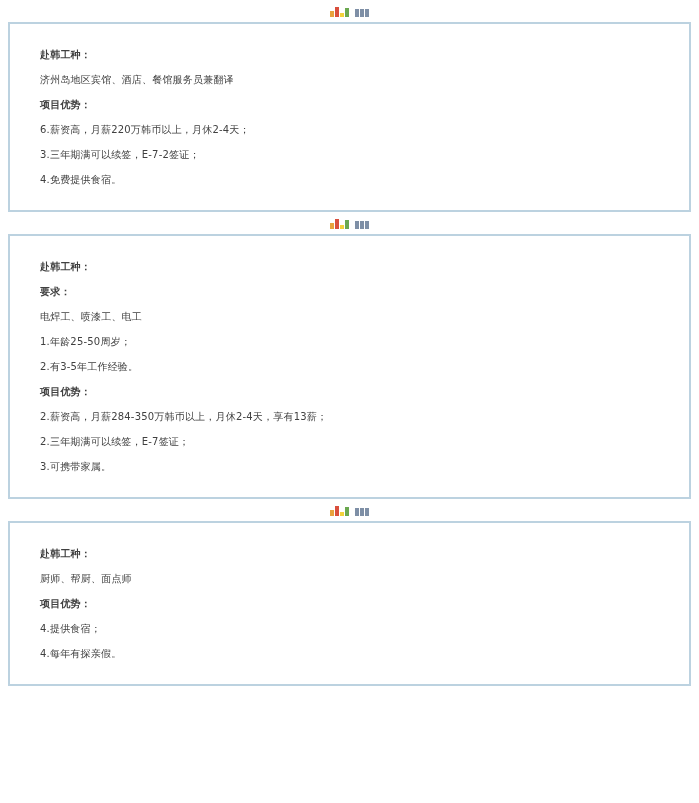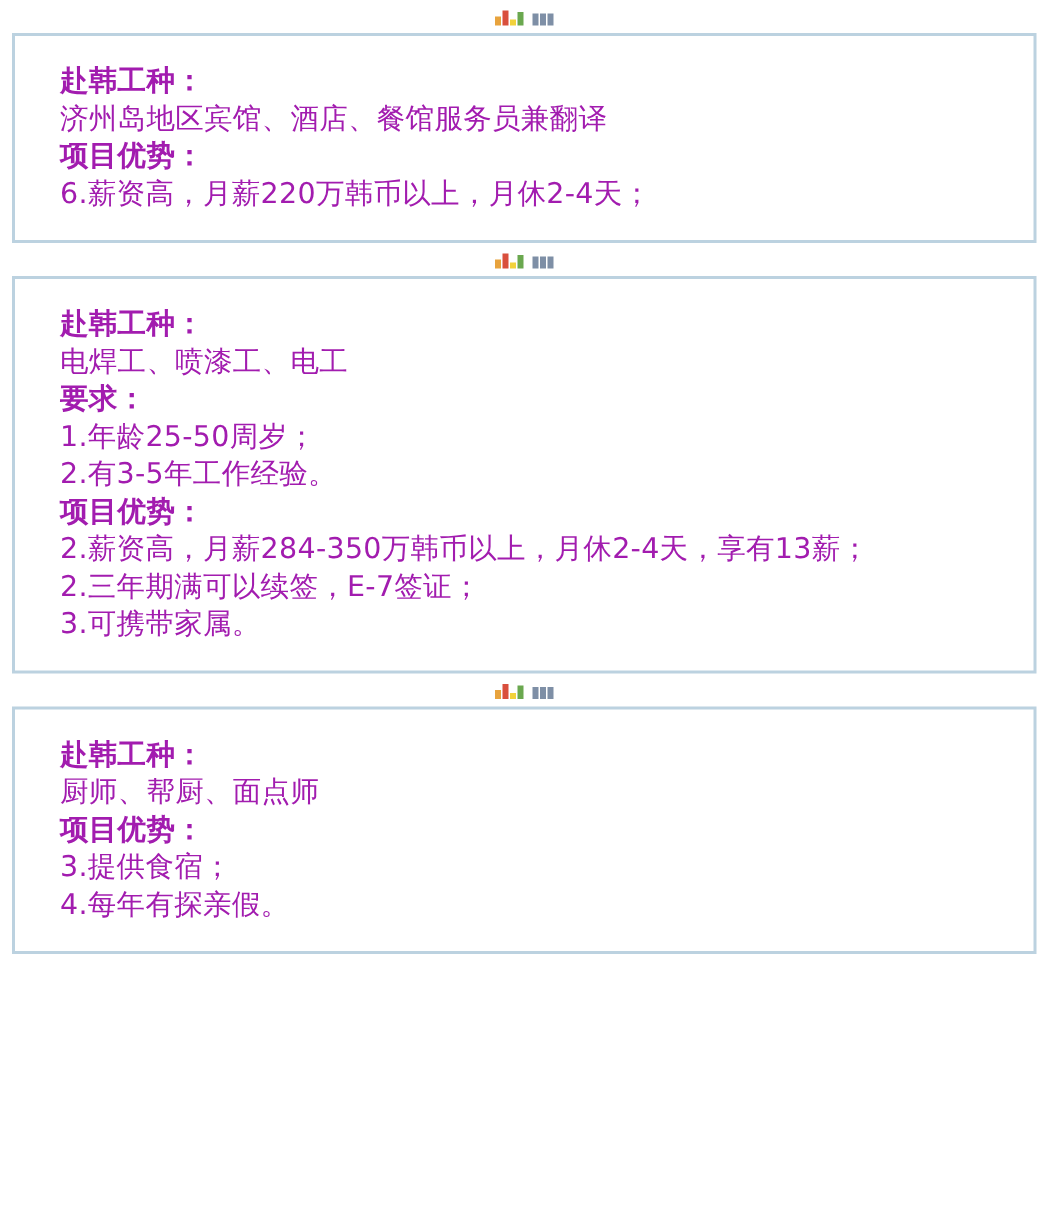--- a/index.html
+++ b/index.html
@@ -39,24 +39,24 @@
     margin: 0 8px;
     border: 2px solid #bcd2e0;
     background: #ffffff;
     box-sizing: border-box;
     padding: 14px 24px 16px 24px;
   }
   .card-inner {
     padding: 4px 6px 2px 6px;
   }
   .line {
-    font-size: 19px;
+    font-size: 10px;
     line-height: 25px;
     white-space: pre-wrap;
-    color: #a21caf;
+    color: #404040;
     letter-spacing: 0.2px;
   }
   .line.bold {
     font-weight: bold;
   }
 </style>
 </head>
 <body>
 
 <div class="page">
@@ -72,39 +72,41 @@
           <i style="background: rgb(126, 143, 166); height: 8px;"></i>
           <i style="background: rgb(126, 143, 166); height: 8px;"></i>
         </span>
       </div>
       <div class="card">
         <div class="card-inner">
           <div class="line bold">赴韩工种：</div>
           <div class="line">济州岛地区宾馆、酒店、餐馆服务员兼翻译</div>
           <div class="line bold">项目优势：</div>
           <div class="line">6.薪资高，月薪220万韩币以上，月休2-4天；</div>
+          <div class="line">3.三年期满可以续签，E-7-2签证；</div>
+          <div class="line">4.免费提供食宿。</div>
         </div>
       </div>
       <div class="divider">
         <span class="bars">
           <i style="background: rgb(232, 163, 61); height: 6px;"></i>
           <i style="background: rgb(217, 79, 61); height: 10px;"></i>
           <i style="background: rgb(242, 210, 59); height: 4px;"></i>
           <i style="background: rgb(106, 168, 79); height: 9px;"></i>
           <i style="background: rgb(255, 255, 255); height: 0px;"></i>
           <i style="background: rgb(126, 143, 166); height: 8px;"></i>
           <i style="background: rgb(126, 143, 166); height: 8px;"></i>
           <i style="background: rgb(126, 143, 166); height: 8px;"></i>
         </span>
       </div>
       <div class="card">
         <div class="card-inner">
           <div class="line bold">赴韩工种：</div>
+          <div class="line bold">要求：</div>
           <div class="line">电焊工、喷漆工、电工</div>
-          <div class="line bold">要求：</div>
           <div class="line">1.年龄25-50周岁；</div>
           <div class="line">2.有3-5年工作经验。</div>
           <div class="line bold">项目优势：</div>
           <div class="line">2.薪资高，月薪284-350万韩币以上，月休2-4天，享有13薪；</div>
           <div class="line">2.三年期满可以续签，E-7签证；</div>
           <div class="line">3.可携带家属。</div>
         </div>
       </div>
       <div class="divider">
         <span class="bars">
@@ -116,18 +118,18 @@
           <i style="background: rgb(126, 143, 166); height: 8px;"></i>
           <i style="background: rgb(126, 143, 166); height: 8px;"></i>
           <i style="background: rgb(126, 143, 166); height: 8px;"></i>
         </span>
       </div>
       <div class="card">
         <div class="card-inner">
           <div class="line bold">赴韩工种：</div>
           <div class="line">厨师、帮厨、面点师</div>
           <div class="line bold">项目优势：</div>
-          <div class="line">3.提供食宿；</div>
+          <div class="line">4.提供食宿；</div>
           <div class="line">4.每年有探亲假。</div>
         </div>
       </div>
     </div>
 </div>
 
 </body></html>

